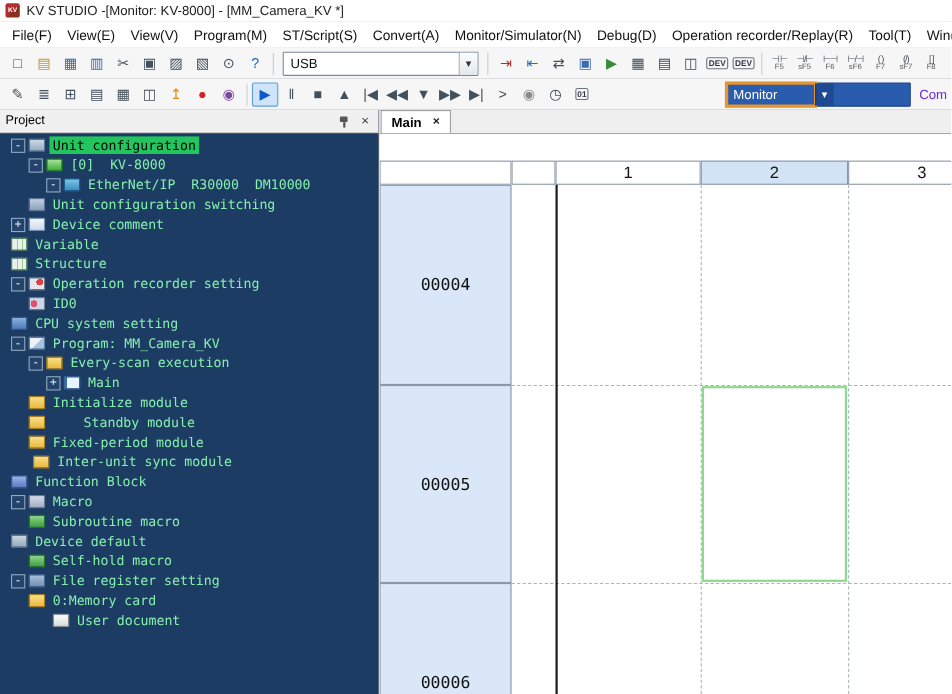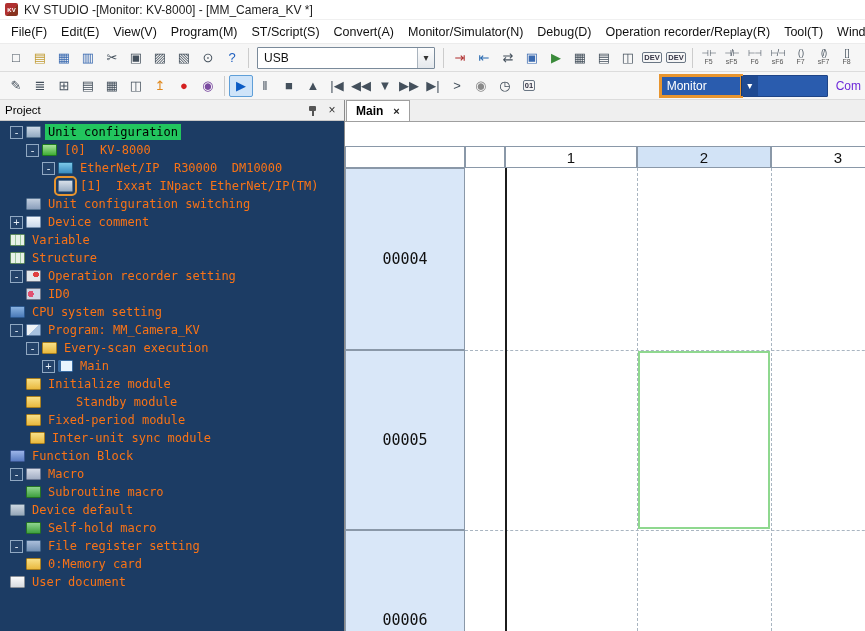--- a/index.html
+++ b/index.html
@@ -65,21 +65,21 @@
     background:#555;border-radius:1px}
   .pinicon::after{content:"";position:absolute;left:5px;top:7px;width:2px;height:5px;background:#555}
   .ph-close{width:14px;text-align:center;font-size:12px;color:#333;cursor:default}
 
   .tree{position:absolute;left:0;top:21px;right:0;bottom:0;overflow:hidden;padding-top:2px}
   .trow{display:flex;align-items:center;height:18px;cursor:default}
   .tbox{width:13px;height:13px;flex:none;margin-right:3px;border:1px solid #90a8c2;
     color:#e8f0f8;font-size:11px;line-height:10px;display:flex;align-items:center;
     justify-content:center;background:rgba(255,255,255,.04)}
   .ticon{width:15px;height:12px;flex:none;margin-right:4px;border-radius:1px}
-  .tlabel{font-family:"DejaVu Sans Mono",monospace;font-size:12px;color:#f97316;
+  .tlabel{font-family:"DejaVu Sans Mono",monospace;font-size:12px;color:#86efac;
     white-space:pre;padding:1px 3px}
   .trow.selected .tlabel{background:#22c55e;color:#000}
   .annotated{outline:2px solid var(--ann);outline-offset:2px}
 
   
   [data-icon="unit"]{background:linear-gradient(#cdd9e6,#93aac2);border:1px solid #56738f}
   [data-icon="kv8000"]{background:linear-gradient(#a9e39c,#3fae35);border:1px solid #1f7c1f}
   [data-icon="ethernet"]{background:linear-gradient(#7cc8e8,#3a8cc0);border:1px solid #215e86}
   [data-icon="unit2"]{background:linear-gradient(#d7dfe8,#9aaec4);border:1px solid #5a7694}
   [data-icon="switch"]{background:linear-gradient(#c2cede,#8b9fbc);border:1px solid #5a7694}
@@ -125,21 +125,21 @@
 </head>
 <body>
 
 <div class="titlebar">
   <div class="appicon">KV</div>
   <div class="titletext">KV STUDIO -[Monitor: KV-8000] - [MM_Camera_KV *]</div>
 </div>
 
 <div class="menubar" id="menubar">
     <div class="menu-item">File(F)</div>
-    <div class="menu-item">Edit(E)</div>
+    <div class="menu-item">View(E)</div>
     <div class="menu-item">View(V)</div>
     <div class="menu-item">Program(M)</div>
     <div class="menu-item">ST/Script(S)</div>
     <div class="menu-item">Convert(A)</div>
     <div class="menu-item">Monitor/Simulator(N)</div>
     <div class="menu-item">Debug(D)</div>
     <div class="menu-item">Operation recorder/Replay(R)</div>
     <div class="menu-item">Tool(T)</div>
     <div class="menu-item">Window(W)</div>
   </div>
@@ -344,24 +344,20 @@
       <div class="trow" style="padding-left: 26px;">
         <span class="tbox">-</span>
         <span class="ticon" data-icon="kv8000"></span>
         <span class="tlabel">[0]  KV-8000</span>
       </div>
       <div class="trow" style="padding-left: 42px;">
         <span class="tbox">-</span>
         <span class="ticon" data-icon="ethernet"></span>
         <span class="tlabel">EtherNet/IP  R30000  DM10000</span>
       </div>
-      <div class="trow" style="padding-left: 58px;">
-        <span class="ticon annotated" data-icon="unit2"></span>
-        <span class="tlabel">[1]  Ixxat INpact EtherNet/IP(TM)</span>
-      </div>
       <div class="trow" style="padding-left: 26px;">
         <span class="ticon" data-icon="switch"></span>
         <span class="tlabel">Unit configuration switching</span>
       </div>
       <div class="trow" style="padding-left: 10px;">
         <span class="tbox">+</span>
         <span class="ticon" data-icon="comment"></span>
         <span class="tlabel">Device comment</span>
       </div>
       <div class="trow" style="padding-left: 10px;">
@@ -439,21 +435,21 @@
       </div>
       <div class="trow" style="padding-left: 10px;">
         <span class="tbox">-</span>
         <span class="ticon" data-icon="fileregister"></span>
         <span class="tlabel">File register setting</span>
       </div>
       <div class="trow" style="padding-left: 26px;">
         <span class="ticon" data-icon="folder"></span>
         <span class="tlabel">0:Memory card</span>
       </div>
-      <div class="trow" style="padding-left: 10px;">
+      <div class="trow" style="padding-left: 10px; margin-left: 38px;">
         <span class="ticon" data-icon="userdoc"></span>
         <span class="tlabel">User document</span>
       </div>
     </div>
 </div>
 
 <div class="editor">
   <div class="tabbar">
     <div class="tab">
       <span>Main</span>

